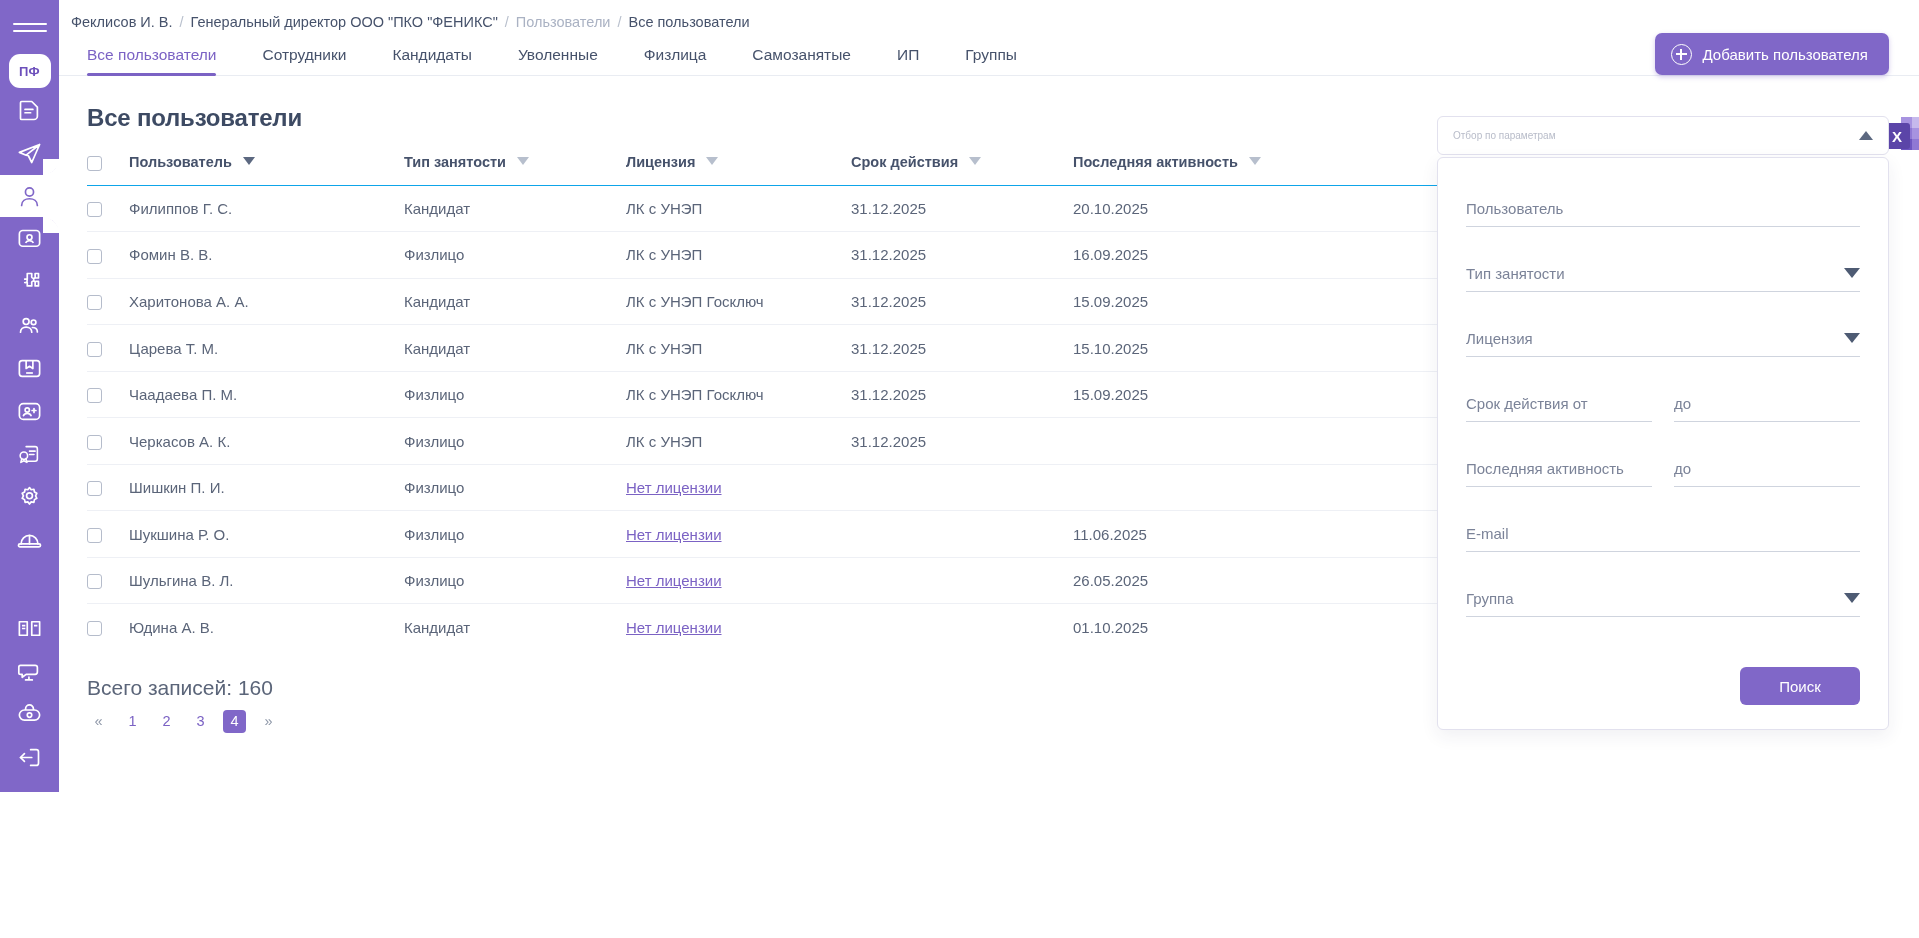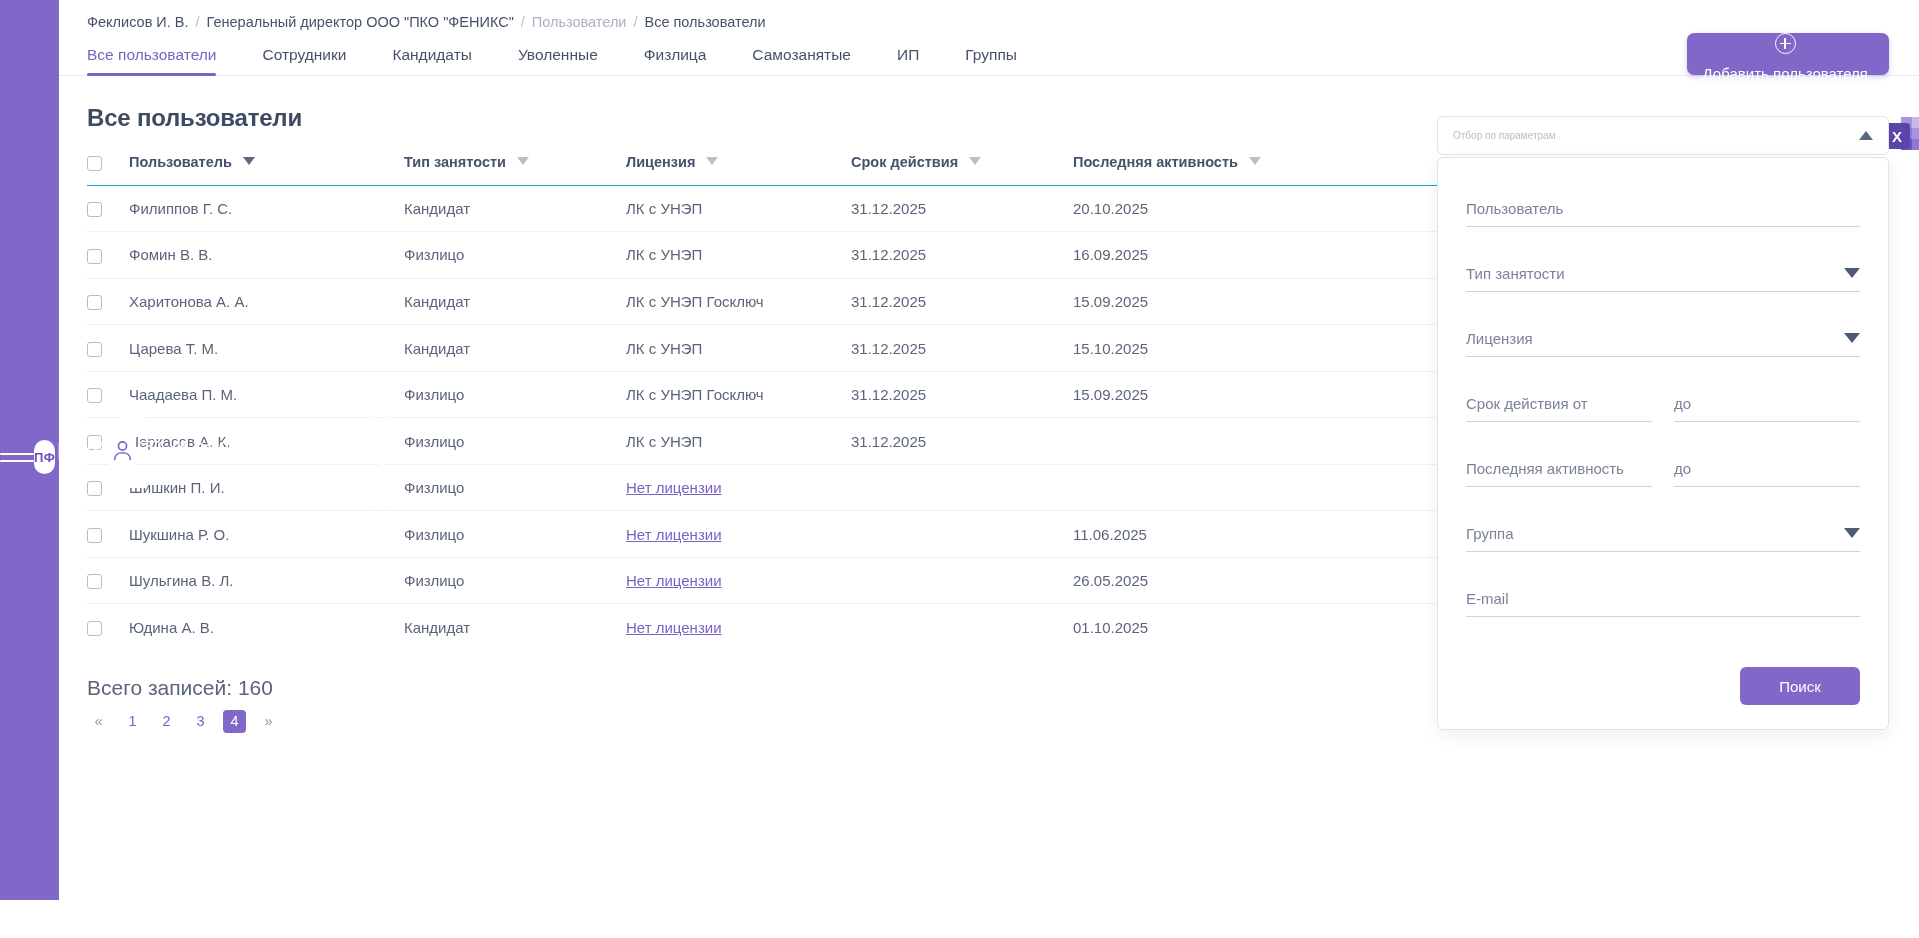--- a/index.html
+++ b/index.html
@@ -7,22 +7,22 @@
   html,body{width:1919px;height:938px;overflow:hidden;}
   body{
     font-family:"Liberation Sans","DejaVu Sans",sans-serif;
     background:#ffffff;color:#46526b;font-size:15px;
     -webkit-font-smoothing:antialiased;
   }
   .app{display:flex;width:1919px;height:938px;position:relative;}
 
   
   .sidebar{
-    width:59px;min-width:59px;height:900px;background:#8067c8;
-    position:relative;display:flex;flex-direction:row;align-items:center;
+    width:59px;min-width:59px;height:792px;background:#8067c8;
+    position:relative;display:flex;flex-direction:column;align-items:center;
     flex-shrink:0;z-index:40;
   }
   .sb-burger{margin-top:14px;width:34px;height:26px;display:flex;flex-direction:column;
     justify-content:center;gap:5px;cursor:pointer;}
   .sb-burger i{display:block;height:2px;background:#fff;border-radius:2px;width:34px;}
   .sb-burger i:nth-child(2){width:34px;}
   .sb-avatar{
     margin-top:14px;width:42px;height:34px;background:#fff;border-radius:11px;
     display:flex;align-items:center;justify-content:center;
     color:#6c4fbb;font-weight:bold;font-size:13px;letter-spacing:.3px;cursor:pointer;
@@ -41,21 +41,21 @@
   .sb-item.active .wrap{position:relative;z-index:3;}
   .sb-item.active svg{stroke:#8067c8;}
   .sb-item .wrap{display:flex;align-items:center;justify-content:center;}
   .sb-spacer{flex:1 1 auto;}
   .sb-bottom{padding-bottom:14px;display:flex;flex-direction:column;align-items:center;}
 
   
   .main{flex:1 1 auto;height:938px;position:relative;background:#fff;overflow:hidden;}
 
   .crumbs{
-    display:flex;align-items:center;gap:0;padding:14px 0 0 28px;
+    display:flex;align-items:center;gap:0;padding:14px 0 0 12px;
     font-size:14.5px;color:#46526b;white-space:nowrap;
   }
   .crumbs a{color:#46526b;text-decoration:none;cursor:pointer;}
   .crumbs .muted{color:#aab2c3;}
   .crumbs .sep{color:#b9c0cd;margin:0 7px;}
 
   .tabs{
     display:flex;align-items:flex-end;gap:0;padding:16px 0 0 28px;
     border-bottom:1px solid #e9ecf2;position:relative;
   }
@@ -68,21 +68,20 @@
     content:"";position:absolute;left:0;right:0;bottom:-1px;height:3px;
     background:#7b62c4;border-radius:2px;
   }
 
   .add-btn{
     position:absolute;top:33px;right:30px;
     background:#8067c8;color:#fff;border:none;border-radius:7px;
     height:42px;padding:0 21px 0 16px;display:flex;align-items:center;gap:11px;
     font-size:15px;font-family:inherit;cursor:pointer;
     box-shadow:0 2px 5px rgba(128,103,200,.35);
-    flex-direction:column;
   }
   .add-btn .plus{
     width:21px;height:21px;border:1.6px solid #fff;border-radius:50%;
     display:flex;align-items:center;justify-content:center;position:relative;flex-shrink:0;
   }
   .add-btn .plus::before,.add-btn .plus::after{
     content:"";position:absolute;background:#fff;
   }
   .add-btn .plus::before{width:11px;height:1.6px;}
   .add-btn .plus::after{height:11px;width:1.6px;}
@@ -576,29 +575,29 @@
             <div class="line"></div>
           </div>
           <div class="f-field">
             <div class="lbl">до</div>
             <div class="line"></div>
           </div>
         </div>
 
         <div class="f-row">
           <div class="f-field">
+            <div class="lbl">E-mail</div>
+            <div class="line"></div>
+          </div>
+        </div>
+
+        <div class="f-row">
+          <div class="f-field">
             <div class="lbl">Группа</div>
             <span class="caret-dn dd"></span>
-            <div class="line"></div>
-          </div>
-        </div>
-
-        <div class="f-row">
-          <div class="f-field">
-            <div class="lbl">E-mail</div>
             <div class="line"></div>
           </div>
         </div>
 
         <div class="f-actions">
           <button class="search-btn">Поиск</button>
         </div>
       </div>
     </div>
 

